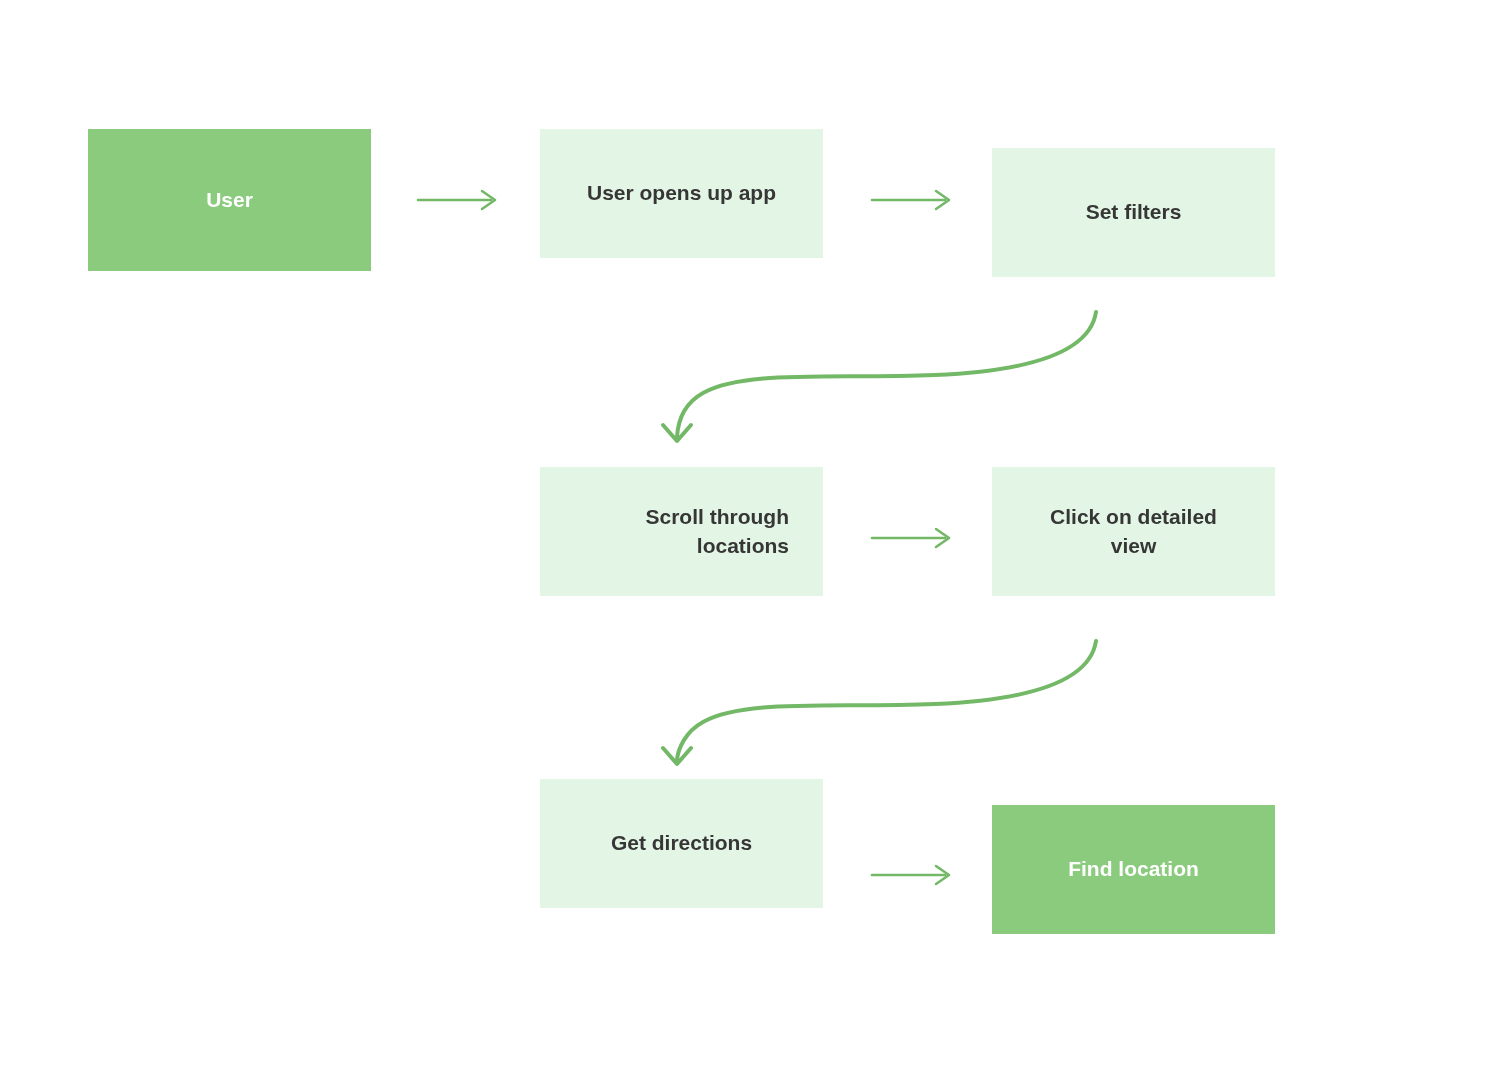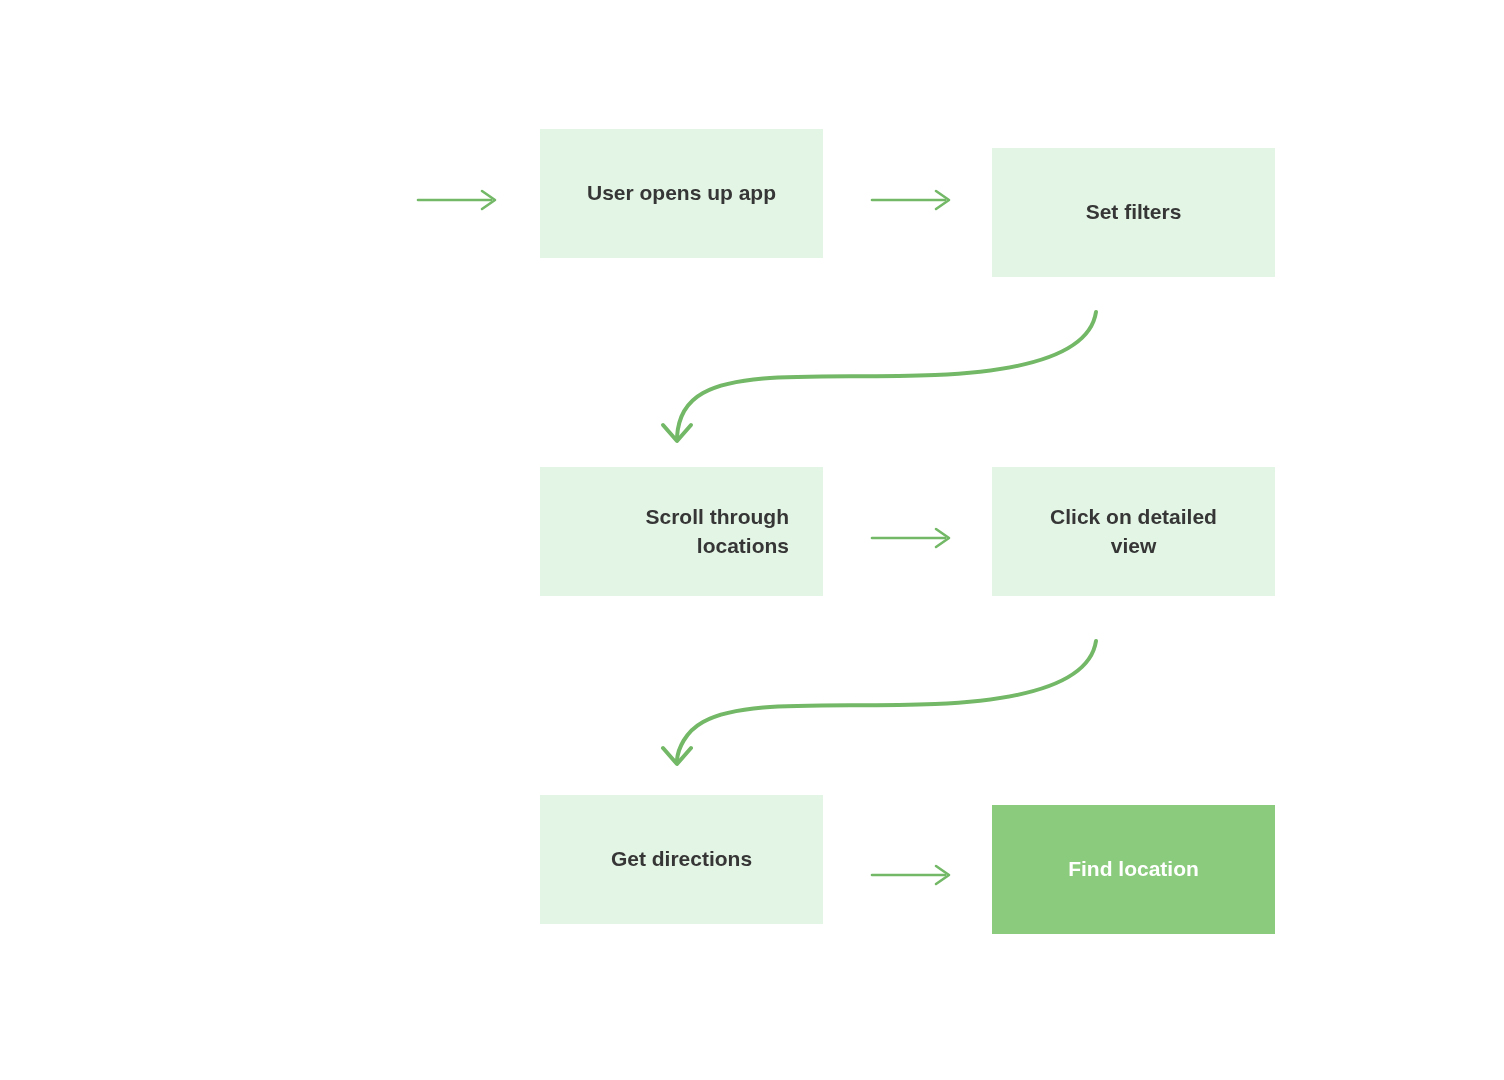--- a/index.html
+++ b/index.html
@@ -28,21 +28,21 @@
     box-sizing:border-box;
   }
   .node.solid{background:var(--solid-node-bg);color:var(--solid-node-text);}
   .node.light{background:var(--light-node-bg);color:var(--light-node-text);}
 
   .n-user          {left:88px;  top:129px; height:142px;}
   .n-opens-app     {left:540px; top:129px;}
   .n-set-filters   {left:992px; top:116px;margin-top:32px;}
   .n-scroll        {left:540px; top:467px;text-align:right;}
   .n-detailed      {left:992px; top:467px;padding-left:34px;}
-  .n-directions    {left:540px; top:795px;}
+  .n-directions    {left:540px; top:779px;}
   .n-find-location {left:992px; top:805px;justify-content:center;}
 
   svg.edges{position:absolute;left:0;top:0;pointer-events:none;}
   .edge-straight{stroke:var(--arrow);stroke-width:2.6;fill:none;stroke-linecap:round;stroke-linejoin:round;}
   .edge-curved{stroke:var(--arrow);stroke-width:4;fill:none;stroke-linecap:round;stroke-linejoin:round;}
 </style>
 </head>
 <body>
 
 <div class="canvas">
@@ -73,20 +73,23 @@
       <path class="edge-curved" d="M 1096 641 C 1090 681 1030 700 935 704 C 830 708 745 699 703 722 C 685 732 678 749 677 760"></path>
       <path class="edge-curved" d="M 663 748 L 677 764 L 691 748"></path>
     </g>
 
     <g>
       <path class="edge-straight" d="M 872 875 H 945"></path>
       <path class="edge-straight" d="M 936 866 L 949 875 L 936 884"></path>
     </g>
   </svg>
 
+  <div class="node solid n-user">
+    <span>User</span>
+  </div>
 
   <div class="node light n-opens-app">
     <span>User opens up app</span>
   </div>
 
   <div class="node light n-set-filters">
     <span>Set filters</span>
   </div>
 
   <div class="node light n-scroll">

